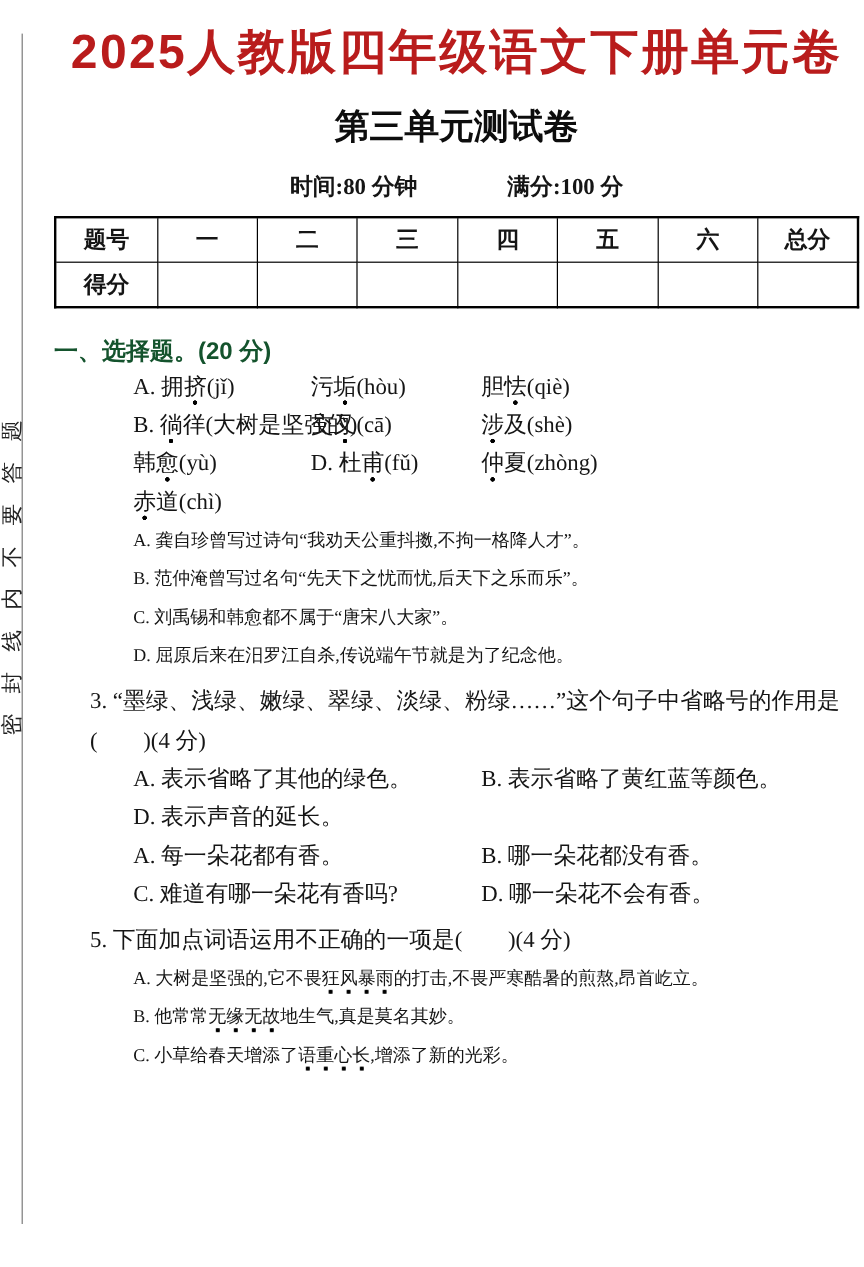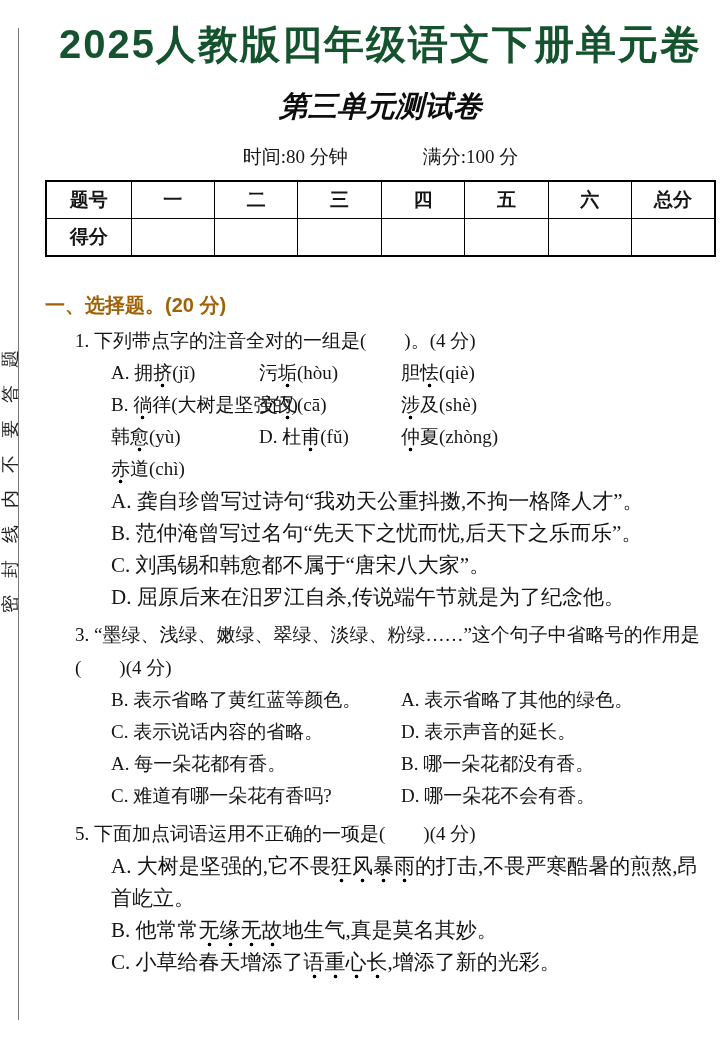--- a/index.html
+++ b/index.html
@@ -46,38 +46,37 @@
     top: 20px;
     width: 671px;
   }
   .title {
     text-align: center;
     font-family: "Liberation Sans", "DejaVu Sans", sans-serif;
     font-weight: 900;
     font-size: 40px;
     line-height: 48px;
     letter-spacing: 2px;
-    color: #14532d;
+    color: #b91c1c;
   }
   .subtitle {
     margin-top: 20px;
     text-align: center;
     font-family: "Liberation Sans", "DejaVu Sans", sans-serif;
     font-weight: 800;
     font-size: 29px;
     line-height: 36px;
     color: #0d0d0d;
-    font-style: italic;
   }
   .meta {
     margin-top: 20px;
     display: flex;
     justify-content: center;
     gap: 75px;
-    font-weight: normal;
+    font-weight: bold;
     font-size: 19px;
     line-height: 26px;
   }
   
   table.score {
     margin-top: 10px;
     width: 100%;
     border-collapse: collapse;
     table-layout: fixed;
     border: 2.5px solid #000;
@@ -87,36 +86,36 @@
     height: 36px;
     text-align: center;
     vertical-align: middle;
     font-weight: bold;
     font-size: 19px;
     padding: 0;
     font-family: Liberation Serif, serif;
   }
   
   .section-heading {
-    margin-top: 34px;
+    margin-top: 22px;
     font-family: "Liberation Sans", "DejaVu Sans", sans-serif;
     font-weight: bold;
     font-size: 20px;
     line-height: 28px;
-    color: #a16207;
+    color: #14532d;
   }
   .questions { margin-left: 30px; }
   .stem {
     margin-top: 5px;
     font-size: 19px;
     line-height: 33px;
   }
   .opts { margin-left: 36px; }
   .opt-row {
-    font-size: 21px;
+    font-size: 15px;
     line-height: 32px;
   }
   .grid3 {
     display: grid;
     grid-template-columns: 148px 142px 1fr;
   }
   .grid2 {
     display: grid;
     grid-template-columns: 290px 1fr;
   }
@@ -193,21 +192,20 @@
         <td></td>
         <td></td>
       </tr>
     </tbody>
       </table>
 
     <div class="section-heading">一、选择题。(20 分)</div>
 
     <div class="questions">
 
-      <div class="stem">1. 下列带点字的注音全对的一组是(　　)。(4 分)</div>
       <div class="opts grid3">
         <span><span>A. 拥</span><span class="dt">挤</span><span>(jǐ)</span></span>
         <span><span>污</span><span class="dt">垢</span><span>(hòu)</span></span>
         <span><span>胆</span><span class="dt">怯</span><span>(qiè)</span></span>
         <span><span>B. </span><span class="dt">徜</span><span>徉(大树是坚强的)</span></span>
         <span><span>交</span><span class="dt">叉</span><span>(cā)</span></span>
         <span><span class="dt">涉</span><span>及(shè)</span></span>
         <span><span>韩</span><span class="dt">愈</span><span>(yù)</span></span>
         <span><span>D. 杜</span><span class="dt">甫</span><span>(fǔ)</span></span>
         <span><span class="dt">仲</span><span>夏(zhòng)</span></span>
@@ -216,23 +214,22 @@
 
       <div class="opts">
         <div class="opt-row">A. 龚自珍曾写过诗句“我劝天公重抖擞,不拘一格降人才”。</div>
         <div class="opt-row">B. 范仲淹曾写过名句“先天下之忧而忧,后天下之乐而乐”。</div>
         <div class="opt-row">C. 刘禹锡和韩愈都不属于“唐宋八大家”。</div>
         <div class="opt-row">D. 屈原后来在汨罗江自杀,传说端午节就是为了纪念他。</div>
       </div>
 
       <div class="stem">3. “墨绿、浅绿、嫩绿、翠绿、淡绿、粉绿……”这个句子中省略号的作用是(　　)(4 分)</div>
       <div class="opts grid2">
+        <span>A. 表示省略了其他的绿色。</span>
         <span>B. 表示省略了黄红蓝等颜色。</span>
-        <span>A. 表示省略了其他的绿色。</span>
-        <span>C. 表示说话内容的省略。</span>
         <span>D. 表示声音的延长。</span>
       </div>
 
       <div class="opts grid2">
         <span>A. 每一朵花都有香。</span>
         <span>B. 哪一朵花都没有香。</span>
         <span>C. 难道有哪一朵花有香吗?</span>
         <span>D. 哪一朵花不会有香。</span>
       </div>
 

